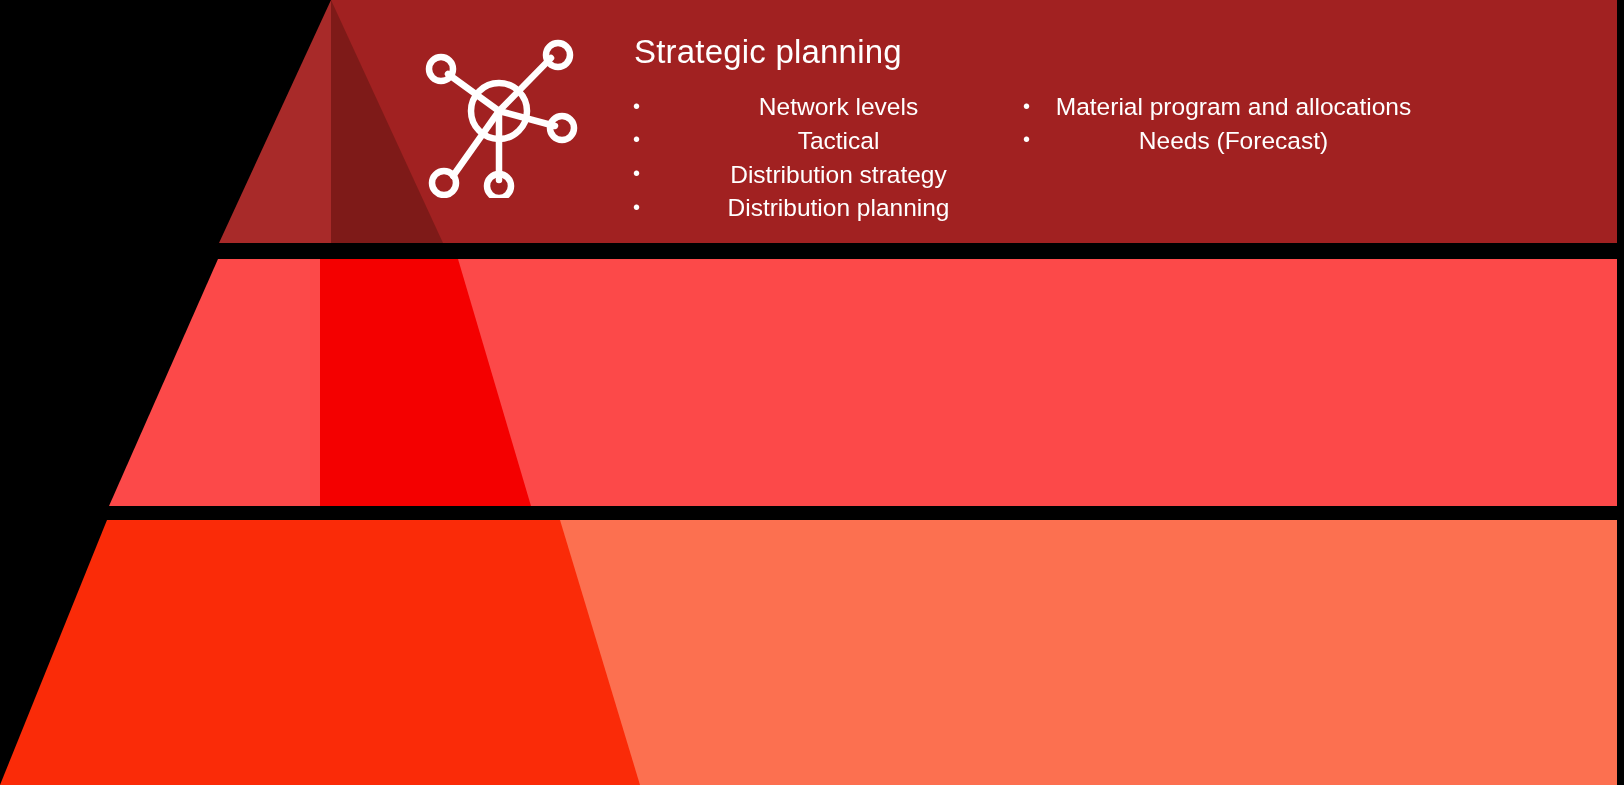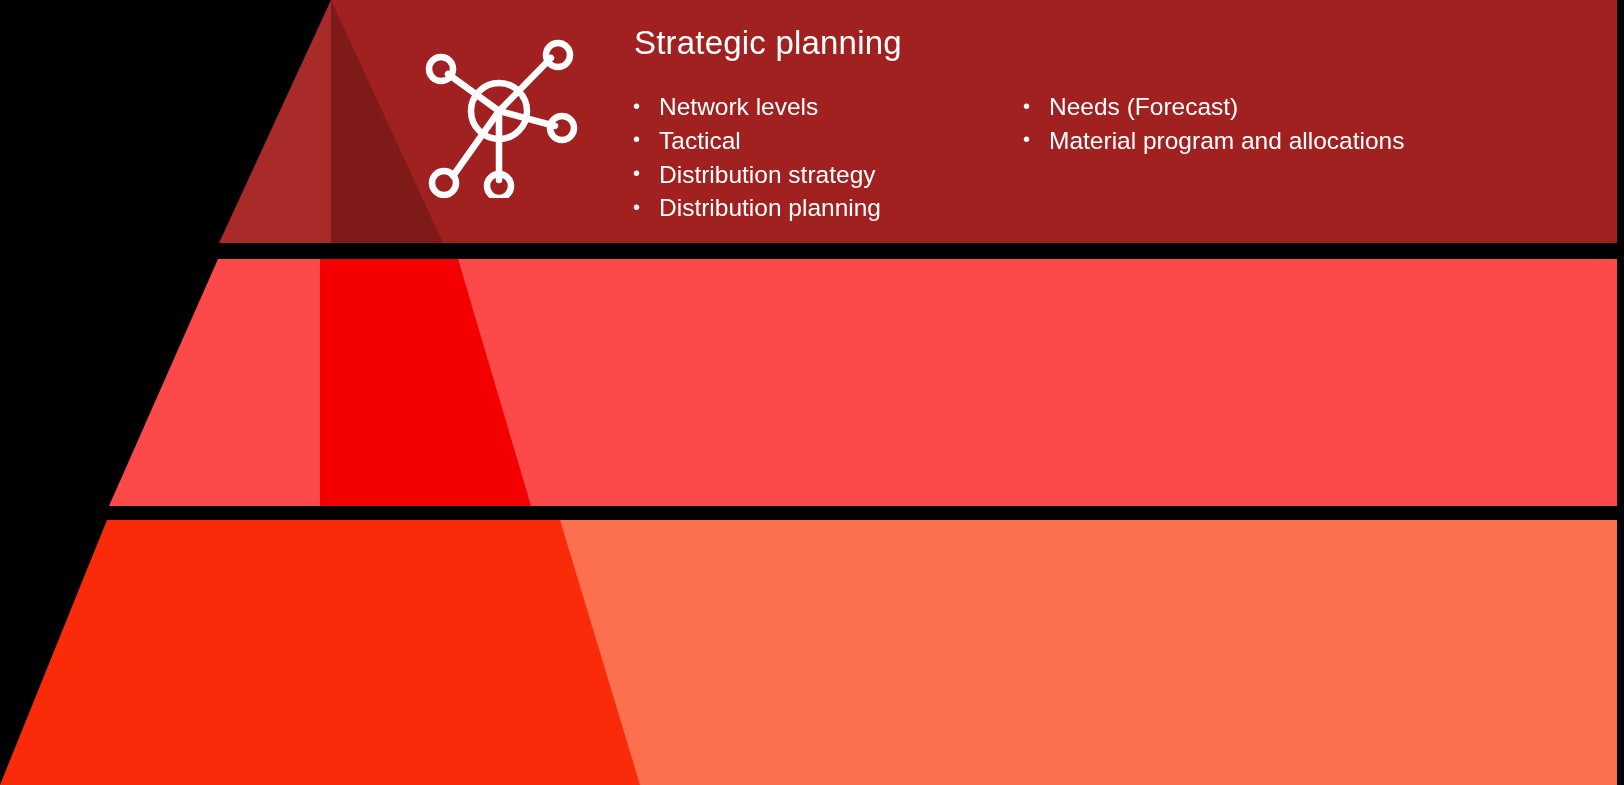--- a/index.html
+++ b/index.html
@@ -39,37 +39,37 @@
   #icon-road    { left: 527px; top: 298px; width: 160px; height: 155px; }
 
   .tier-title {
     position: absolute;
     font-size: 33px;
     font-weight: 400;
     color: #ffffff;
     white-space: nowrap;
     letter-spacing: 0.2px;
   }
-  #title-strategic { left: 634px; top: 24px; }
+  #title-strategic { left: 634px; top: 33px; }
   #title-tactical  { left: 727px; top: 284px; }
 
   .bullet-cols {
     position: absolute;
     display: flex;
   }
   #cols-strategic { left: 628px; top: 90px;  }
   #cols-tactical  { left: 722px; top: 351px; }
 
   .bullet-col { }
   #cols-strategic .bullet-col:first-child { width: 390px; }
   #cols-strategic .bullet-col:last-child  { width: 400px; }
   #cols-tactical  .bullet-col:first-child { width: 348px; }
   #cols-tactical  .bullet-col:last-child  { width: 400px; }
 
-  ul.bullets { list-style: none; }
+  ul.bullets { list-style: none; text-align: center; }
   ul.bullets li {
     position: relative;
     padding-left: 31px;
     font-size: 24.5px;
     line-height: 33.8px;
     color: #ffffff;
     margin-bottom: 0px;
   }
   ul.bullets li::before {
     content: "\2022";
@@ -124,22 +124,22 @@
         <div class="bullet-col">
           <ul class="bullets">
             <li>Network levels</li>
             <li>Tactical</li>
             <li>Distribution strategy</li>
             <li>Distribution planning</li>
           </ul>
         </div>
         <div class="bullet-col">
           <ul class="bullets">
+            <li>Material program and allocations</li>
             <li>Needs (Forecast)</li>
-            <li>Material program and allocations</li>
           </ul>
         </div>
       </div>
 
     </div>
   </div>
 
   <div class="tier" id="tier-tactical">
     <div class="tier-bg">
       <svg class="tier-svg" viewBox="0 0 1624 247" preserveAspectRatio="none">

